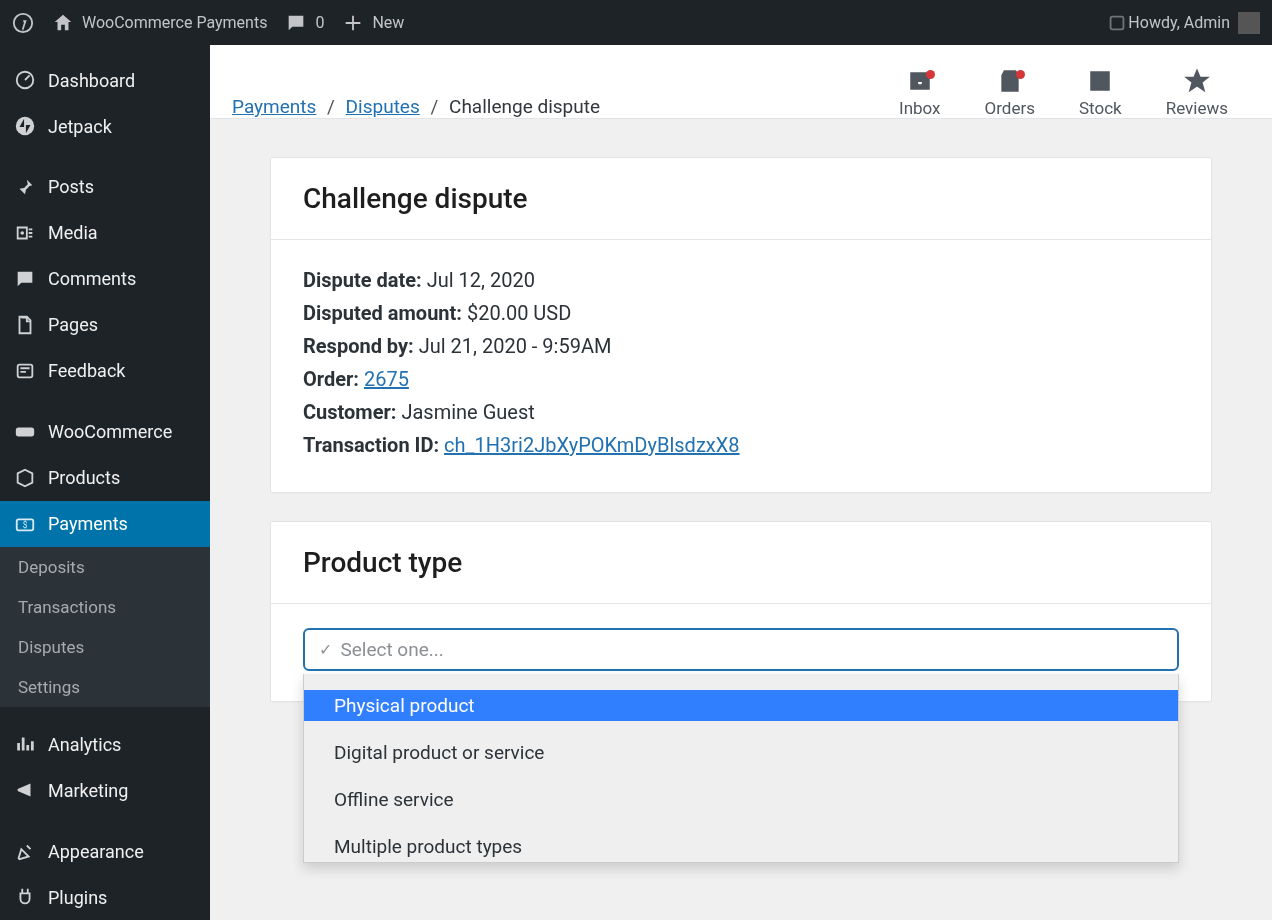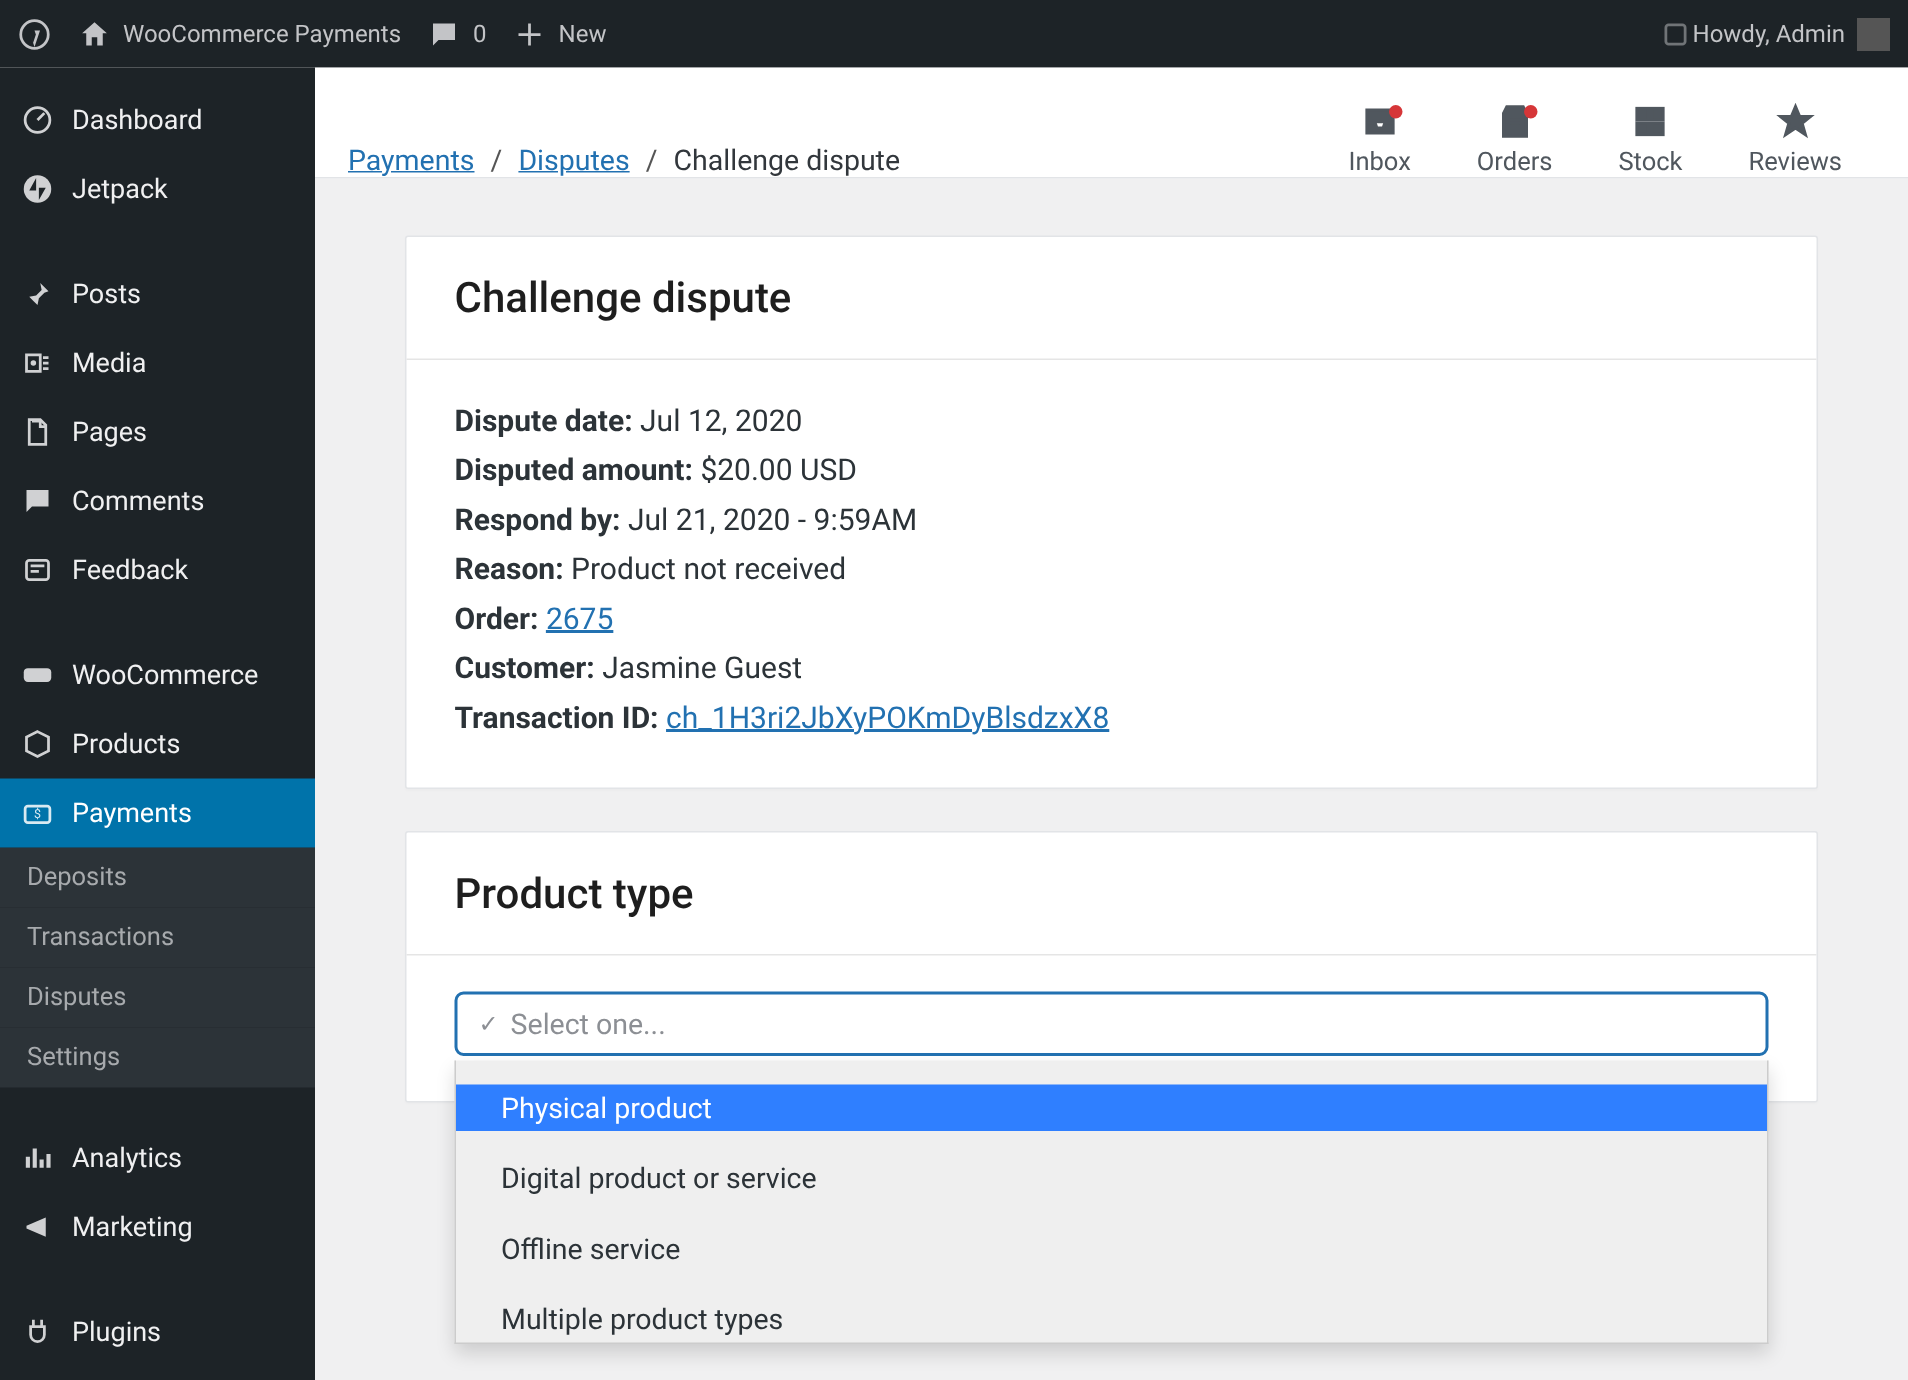--- a/index.html
+++ b/index.html
@@ -221,37 +221,37 @@
             <svg viewBox="0 0 24 24">
               <path d="M4 6h10v12H4zM16 8h4M16 12h4M16 16h4" stroke="currentColor" stroke-width="2" fill="none"></path>
               <circle cx="9" cy="12" r="2"></circle>
             </svg>
           </span>
         <span>Media</span>
       </div>
       <div class="menu-item">
         <span class="menu-icon">
             <svg viewBox="0 0 24 24">
+              <path d="M4 4h16v12H8l-4 4z"></path>
+            </svg>
+          </span>
+        <span>Comments</span>
+      </div>
+      <div class="menu-item">
+        <span class="menu-icon">
+            <svg viewBox="0 0 24 24">
               <path d="M6 3h8l4 4v14H6z" fill="none" stroke="currentColor" stroke-width="2"></path>
               <path d="M8 4h6v4h4" fill="none" stroke="currentColor" stroke-width="2"></path>
             </svg>
           </span>
         <span>Pages</span>
       </div>
       <div class="menu-item">
         <span class="menu-icon">
             <svg viewBox="0 0 24 24">
-              <path d="M4 4h16v12H8l-4 4z"></path>
-            </svg>
-          </span>
-        <span>Comments</span>
-      </div>
-      <div class="menu-item">
-        <span class="menu-icon">
-            <svg viewBox="0 0 24 24">
               <rect x="4" y="5" width="16" height="14" rx="2" fill="none" stroke="currentColor" stroke-width="2"></rect>
               <path d="M7 9h10M7 13h6" stroke="currentColor" stroke-width="2"></path>
             </svg>
           </span>
         <span>Feedback</span>
       </div>
     </div>
     <div class="menu-sep"></div>
     <div class="menu-group">
       <div class="menu-item">
@@ -306,20 +306,28 @@
         <span class="menu-icon">
             <svg viewBox="0 0 24 24">
               <path d="M4 11l14-6v14L4 13z"></path>
             </svg>
           </span>
         <span>Marketing</span>
       </div>
     </div>
     <div class="menu-sep"></div>
     <div class="menu-group">
+      <div class="menu-item">
+        <span class="menu-icon">
+            <svg viewBox="0 0 24 24">
+              <path d="M5 20l3-10 8 8-10 3zM14 6l4 4" stroke="currentColor" stroke-width="2" fill="none"></path>
+            </svg>
+          </span>
+        <span>Appearance</span>
+      </div>
       <div class="menu-item">
         <span class="menu-icon">
             <svg viewBox="0 0 24 24">
               <path d="M9 3v5M15 3v5M7 8h10v6a5 5 0 01-10 0z" fill="none" stroke="currentColor" stroke-width="2"></path>
             </svg>
           </span>
         <span>Plugins</span>
       </div>
     </div>
   </div>
@@ -377,21 +385,20 @@
     <div class="content">
 
       <div class="card">
         <div class="card-header">
           <h2>Challenge dispute</h2>
         </div>
         <div class="card-body">
           <div class="row"><strong>Dispute date:</strong> <span>Jul 12, 2020</span></div>
           <div class="row"><strong>Disputed amount:</strong> <span>$20.00 USD</span></div>
           <div class="row"><strong>Respond by:</strong> <span>Jul 21, 2020 - 9:59AM</span></div>
-          <div class="row"><strong>Reason:</strong> <span>Product not received</span></div>
           <div class="row"><strong>Order:</strong> <a>2675</a></div>
           <div class="row"><strong>Customer:</strong> <span>Jasmine Guest</span></div>
           <div class="row"><strong>Transaction ID:</strong> <a>ch_1H3ri2JbXyPOKmDyBlsdzxX8</a></div>
         </div>
       </div>
 
       <div class="card" style="position:relative; overflow:visible;">
         <div class="card-header">
           <h2>Product type</h2>
         </div>

